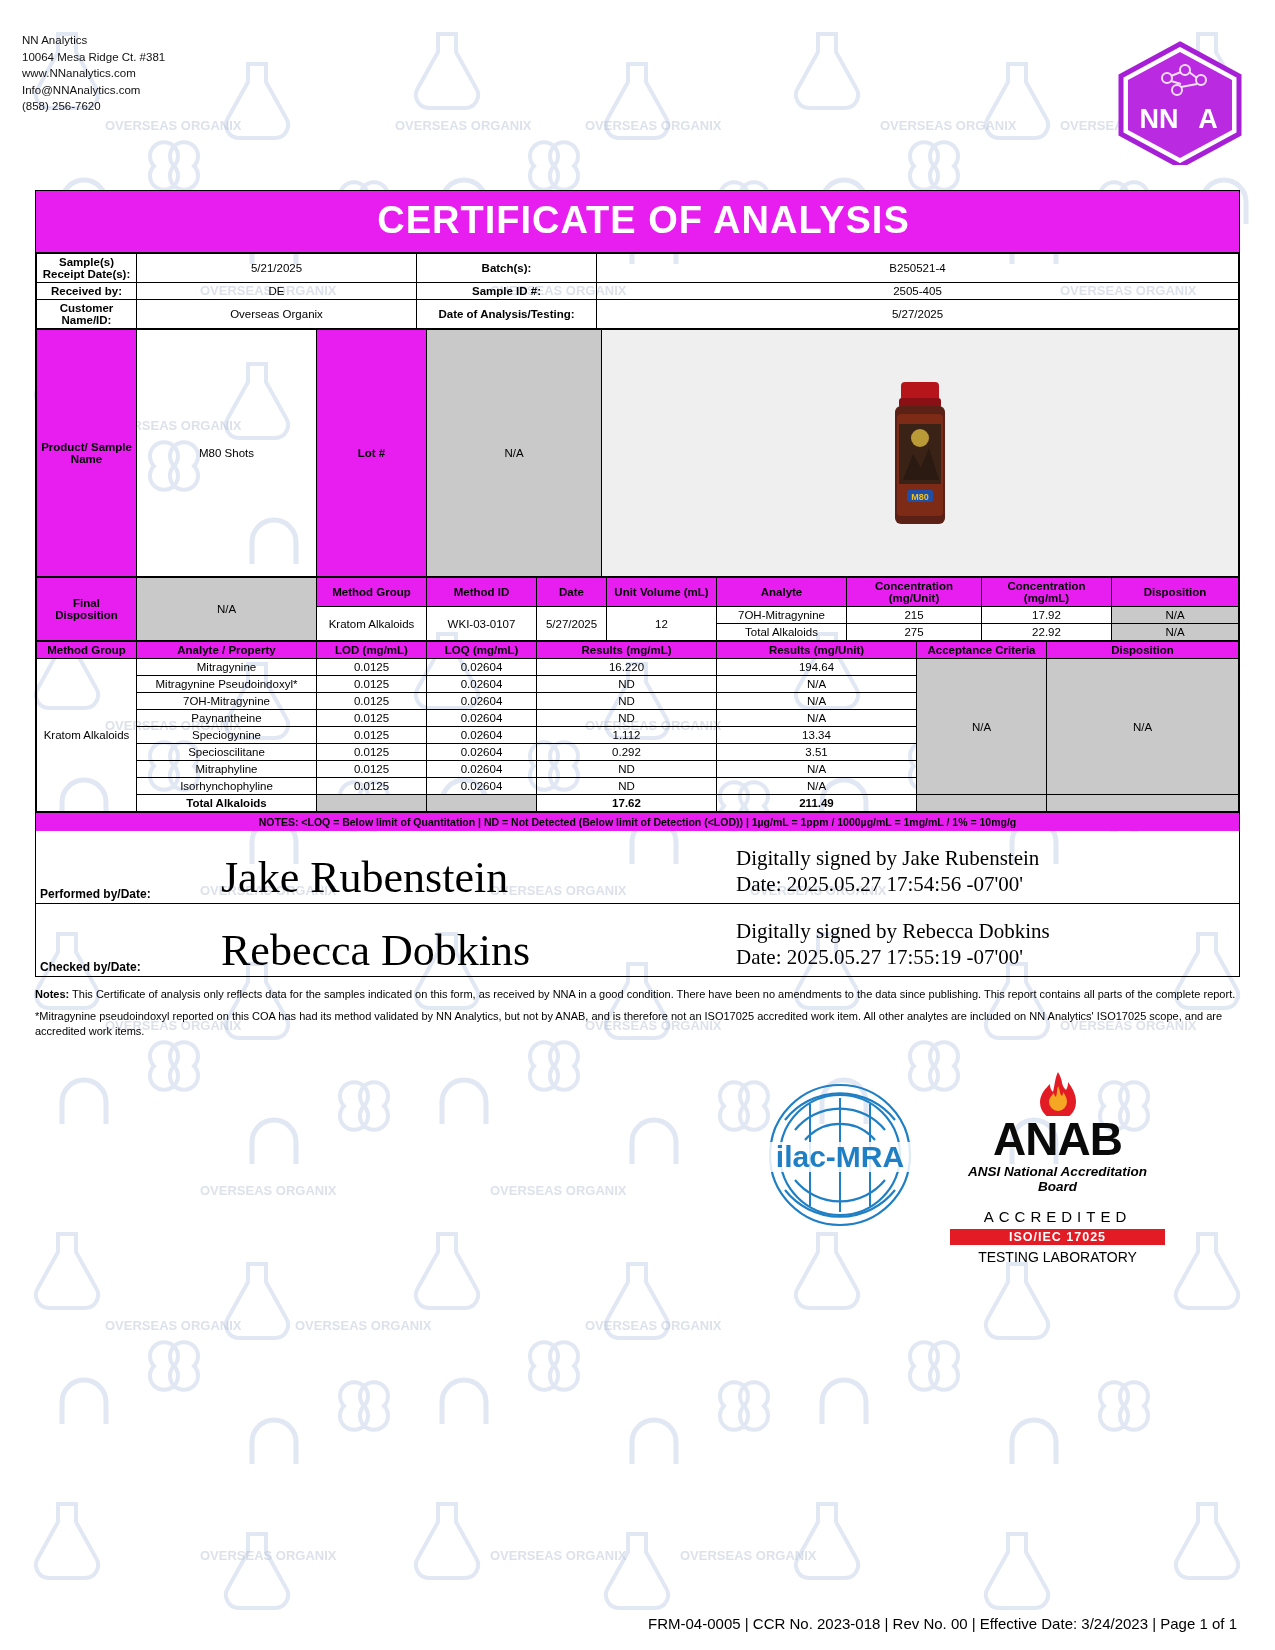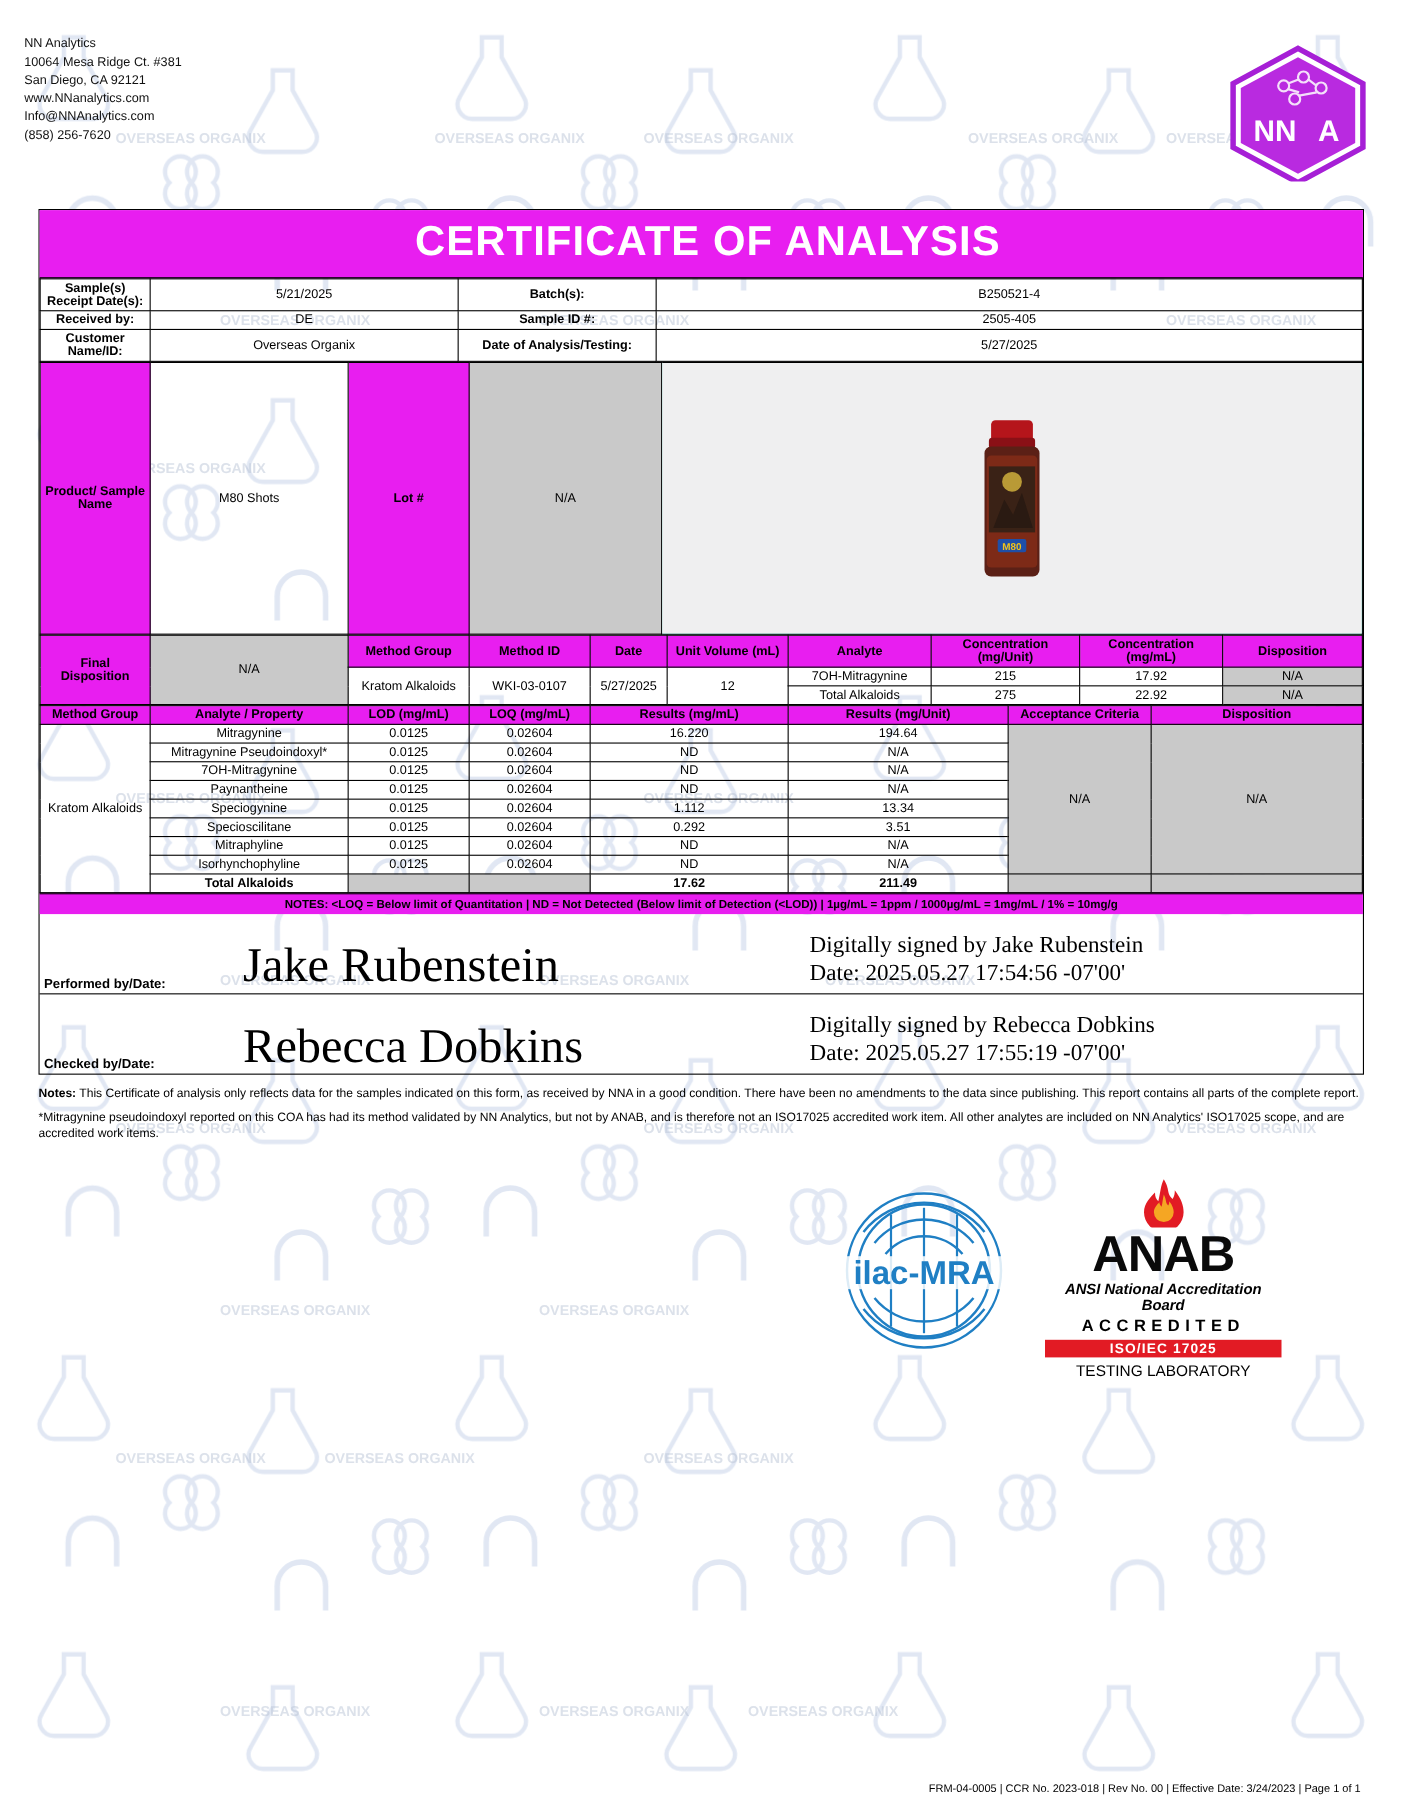--- a/index.html
+++ b/index.html
@@ -206,22 +206,22 @@
   }
   .anab-sub {
     font-size: 13.5px;
     font-weight: bold;
     font-style: italic;
     margin-top: 2px;
   }
   .anab-acc {
     font-size: 15px;
     letter-spacing: 5px;
-    font-weight: bold;
-    margin-top: 3px;
+    font-weight: normal;
+    margin-top: 14px;
   }
   .anab-iso {
     margin-top: 4px;
     background: #e21b24;
     color: #fff;
     font-size: 12.5px;
     font-weight: bold;
     letter-spacing: 1px;
     padding: 1px 0;
   }
@@ -229,21 +229,21 @@
     font-size: 14px;
     margin-top: 4px;
   }
 
   
   .page-footer {
     position: absolute;
     bottom: 18px;
     right: 38px;
     z-index: 2;
-    font-size: 10px;
+    font-size: 15px;
   }
 </style>
 </head>
 <body>
 
 <div class="page">
 
   <div class="watermark">
     <svg width="1275" height="1650" viewBox="0 0 1275 1650">
       <defs>
@@ -398,21 +398,20 @@
         <text x="490" y="1560">OVERSEAS ORGANIX</text>
         <text x="680" y="1560">OVERSEAS ORGANIX</text>
       </g>
     </svg>
   </div>
 
   <div class="header">
     <div class="lab-address">
       <div>NN Analytics</div>
       <div>10064 Mesa Ridge Ct. #381</div>
-      <div>San Diego, CA 92121</div>
       <div>www.NNanalytics.com</div>
       <div>Info@NNAnalytics.com</div>
       <div>(858) 256-7620</div>
     </div>
 
     <div class="logo-wrap">
       <svg width="130" height="125" viewBox="0 0 130 125">
         <polygon points="65,4 124,36 124,94 65,126 6,94 6,36" fill="#ffffff" stroke="#a61fd6" stroke-width="5"></polygon>
         <polygon points="65,12 117,40 117,90 65,118 13,90 13,40" fill="#b92ae0" stroke="none"></polygon>
         <g fill="none" stroke="#ffffff" stroke-width="2" opacity="0.85">

